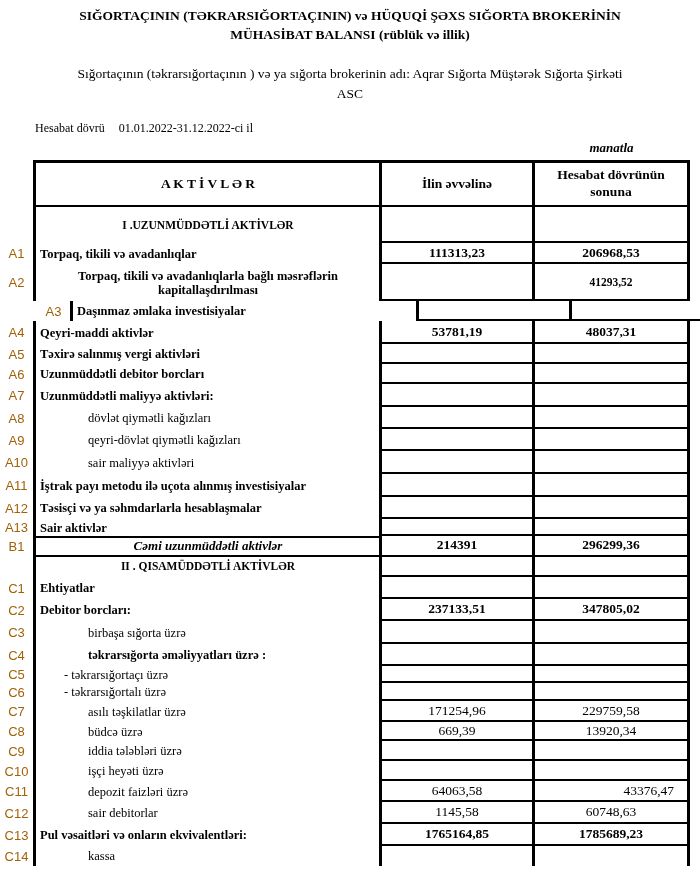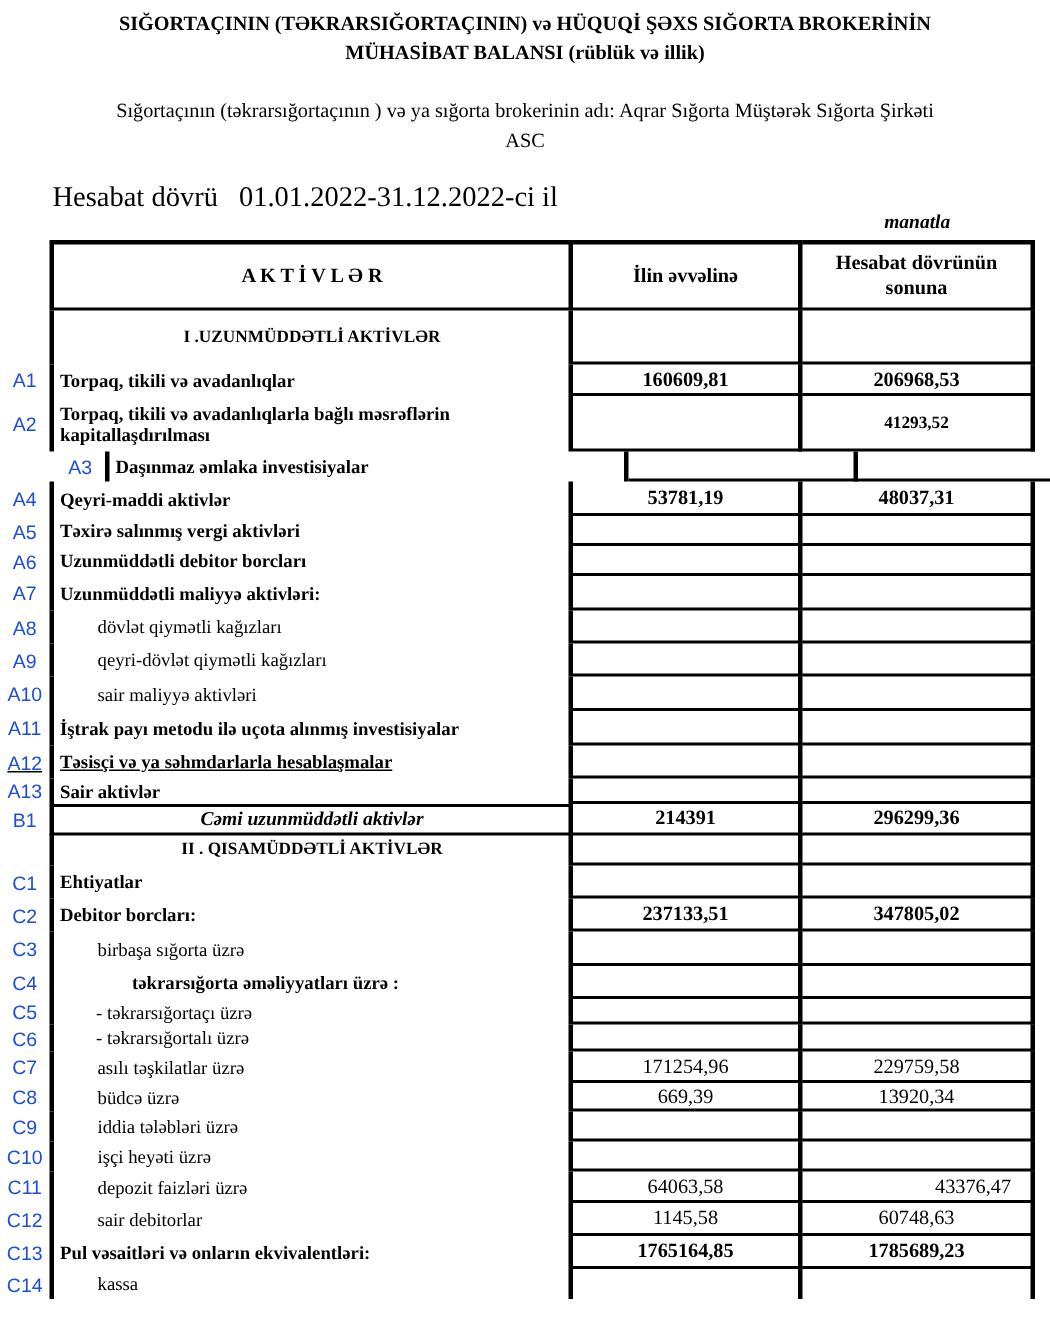--- a/index.html
+++ b/index.html
@@ -10,54 +10,54 @@
   
   .doc-title{
     position:absolute;top:6px;left:0;width:700px;text-align:center;
     font-weight:bold;font-size:13.5px;line-height:19px;
   }
   .insurer-line{
     position:absolute;top:64px;left:0;width:700px;text-align:center;
     font-size:13.5px;line-height:20px;
   }
   .period-line{
-    position:absolute;top:121px;left:35px;font-size:19px;
+    position:absolute;top:121px;left:35px;font-size:12px;
   }
   .period-line .gap{display:inline-block;width:14px;}
   .currency-note{
     position:absolute;top:140px;left:535px;width:153px;text-align:center;
     font-weight:bold;font-style:italic;font-size:13px;
   }
   
   .bal-table{position:absolute;top:160px;left:0;width:690px;}
   .trow{display:grid;grid-template-columns:33px 349px 153px 155px;box-sizing:border-box;}
   .trow > div{box-sizing:border-box;}
   .cid{
-    font-family:"Liberation Sans",sans-serif;font-size:13px;color:#1d4ed8;
+    font-family:"Liberation Sans",sans-serif;font-size:13px;color:#a16207;
     display:flex;align-items:center;justify-content:center;
   }
   .clabel{
     border-left:3px solid #000;border-right:3px solid #000;
     display:flex;align-items:center;line-height:1.12;
-    font-size:12.5px;padding:1px 3px 1px 4px;
+    font-size:12.5px;padding:1px 3px 1px 4px;text-align:center;
   }
   .cv{
     border-right:3px solid #000;border-bottom:2px solid #000;
     display:flex;align-items:center;justify-content:center;
     font-size:13.5px;padding:0 1px;
   }
   
   .hrow .clabel,.hrow .cv{
     border-top:3px solid #000;border-bottom:2px solid #000;
     font-weight:bold;font-size:13.5px;justify-content:center;text-align:center;line-height:1.25;
   }
   
   .lab-sec{justify-content:center;font-weight:bold;font-size:11.5px;text-align:center;}
   .lab-main{font-weight:bold;}
-  .lab-sub{font-weight:normal;padding-left:29px;}
+  .lab-sub{font-weight:normal;padding-left:52px;}
   .lab-subbold{font-weight:bold;padding-left:52px;}
   .lab-dash{font-weight:normal;padding-left:28px;}
   .lab-total{
     justify-content:center;font-weight:bold;font-style:italic;text-align:center;
     border-top:2px solid #000;border-bottom:2px solid #000;font-size:13px;
   }
   
   .vbold{font-weight:bold;}
   .vsmall{font-size:11.5px;}
   .vright{justify-content:flex-end;padding-right:13px;}
@@ -94,21 +94,21 @@
     <div id="tbody">
         <div class="trow" style="height: 36px;">
           <div class="cid"></div>
           <div class="clabel lab-sec">I .UZUNMÜDDƏTLİ AKTİVLƏR</div>
           <div class="cv"></div>
           <div class="cv"></div>
         </div>
         <div class="trow" style="height: 21px;">
           <div class="cid">A1</div>
           <div class="clabel lab-main">Torpaq, tikili və avadanlıqlar</div>
-          <div class="cv vbold">160609,81</div>
+          <div class="cv vbold">111313,23</div>
           <div class="cv vbold">206968,53</div>
         </div>
         <div class="trow" style="height: 37px;">
           <div class="cid">A2</div>
           <div class="clabel lab-main">Torpaq, tikili və avadanlıqlarla bağlı məsrəflərin kapitallaşdırılması</div>
           <div class="cv vbold vsmall"></div>
           <div class="cv vbold vsmall">41293,52</div>
         </div>
         <div class="trow" style="height: 20px; padding-left: 37px;">
           <div class="cid">A3</div>
@@ -157,21 +157,21 @@
           <div class="clabel lab-sub">sair maliyyə aktivləri</div>
           <div class="cv"></div>
           <div class="cv"></div>
         </div>
         <div class="trow" style="height: 23px;">
           <div class="cid">A11</div>
           <div class="clabel lab-main">İştrak payı metodu ilə uçota alınmış investisiyalar</div>
           <div class="cv"></div>
           <div class="cv"></div>
         </div>
-        <div class="trow" style="height: 22px; text-decoration: underline;">
+        <div class="trow" style="height: 22px;">
           <div class="cid">A12</div>
           <div class="clabel lab-main">Təsisçi və ya səhmdarlarla hesablaşmalar</div>
           <div class="cv"></div>
           <div class="cv"></div>
         </div>
         <div class="trow" style="height: 17px;">
           <div class="cid">A13</div>
           <div class="clabel lab-main">Sair aktivlər</div>
           <div class="cv"></div>
           <div class="cv"></div>

